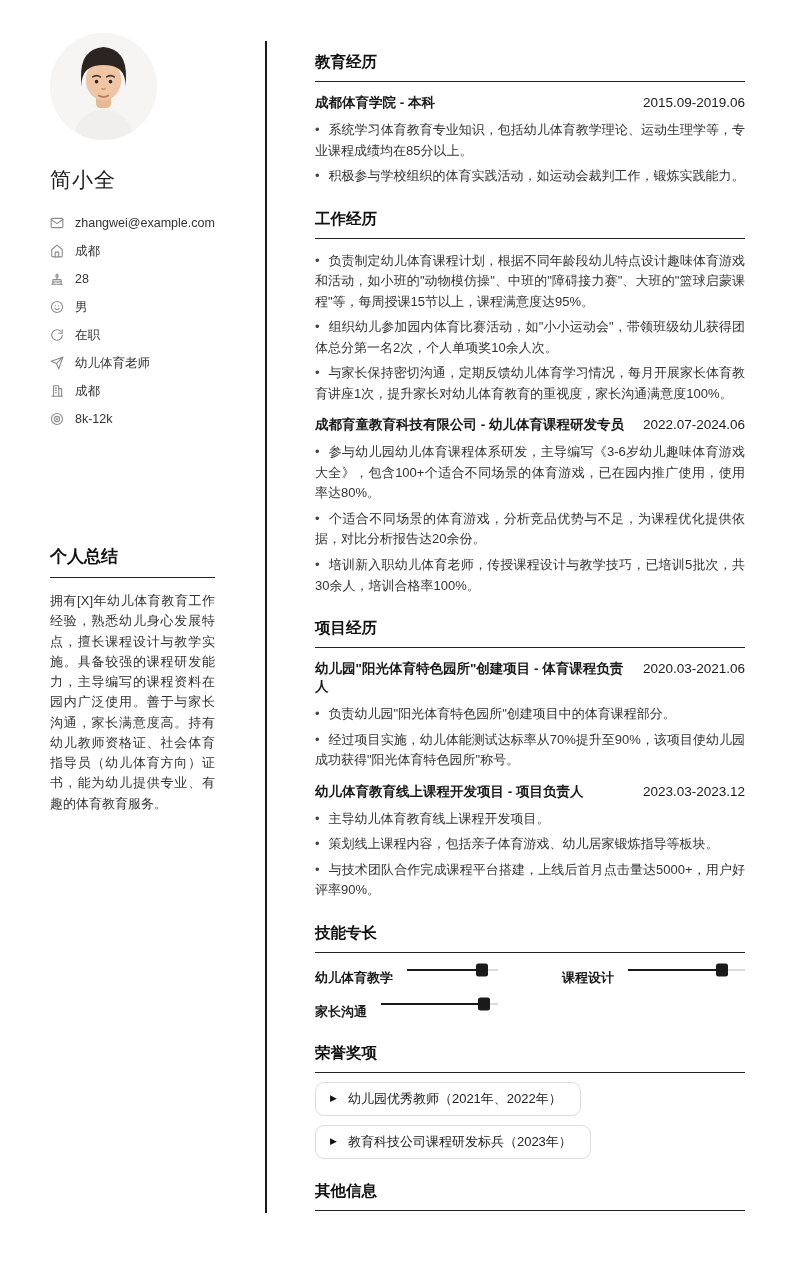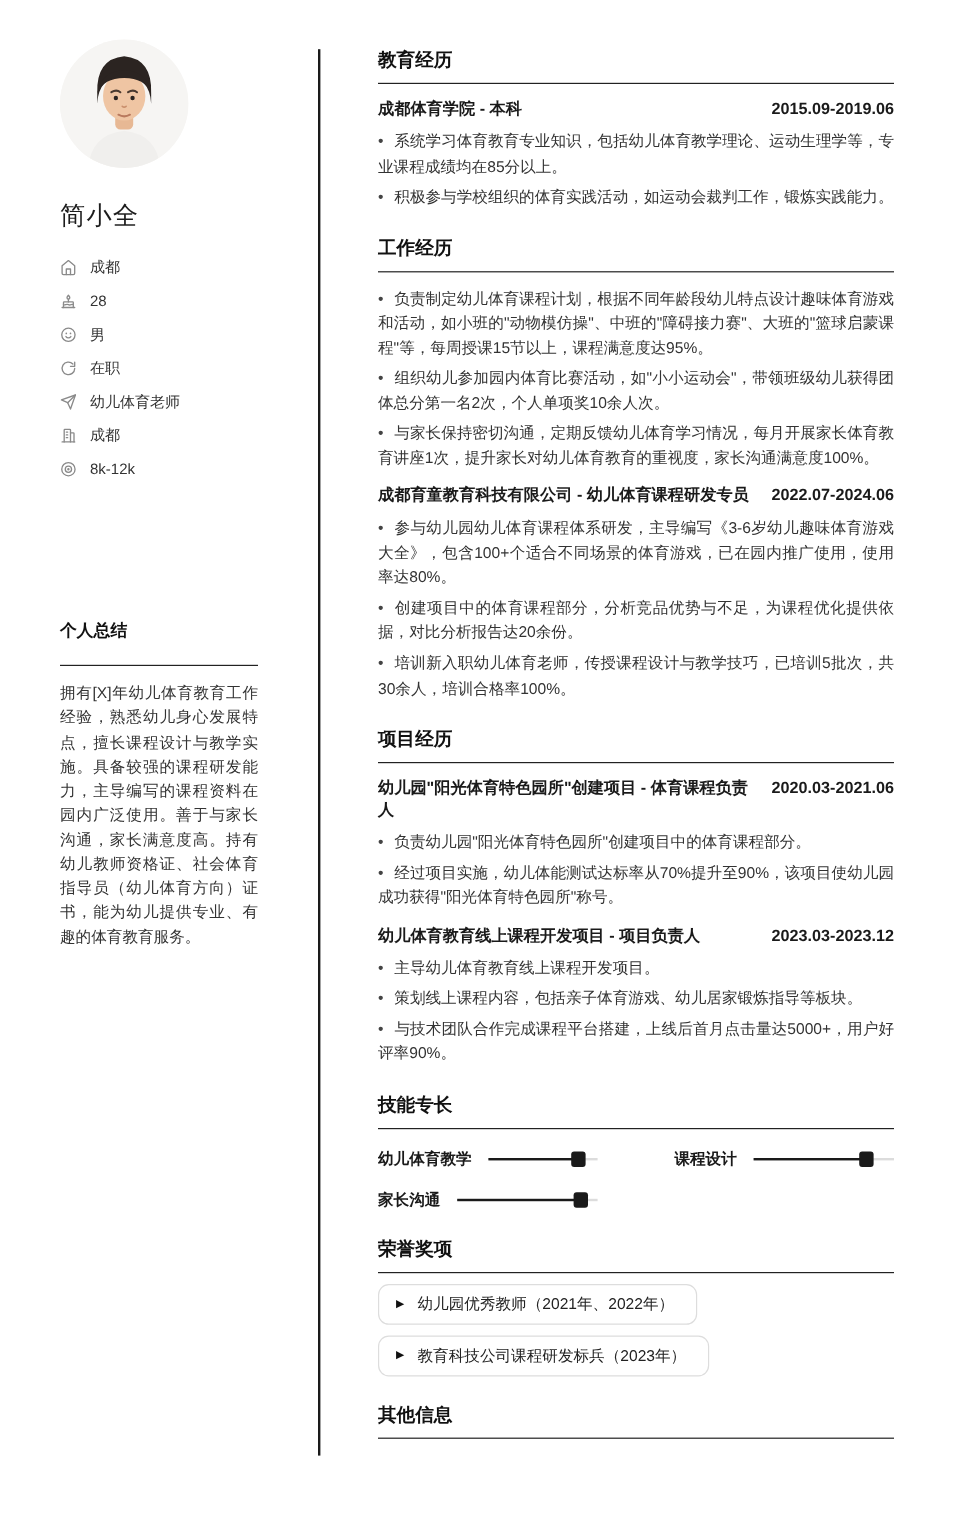--- a/index.html
+++ b/index.html
@@ -10,41 +10,41 @@
   
   .sidebar { width:215px; flex-shrink:0; padding:33px 0 0 50px; }
   .avatar-wrap { width:107px; height:107px; border-radius:50%; overflow:hidden; background:#f6f5f3; }
   .avatar-wrap svg { display:block; width:100%; height:100%; }
   .name { margin-top:26px; font-size:21px; font-weight:400; color:#1c1c1c; letter-spacing:1px; }
   .contacts { margin-top:15px; }
   .contact-item { display:flex; align-items:center; height:28px; font-size:12.5px; color:#333; }
   .contact-item .cicon { width:14px; height:14px; margin-right:11px; flex-shrink:0; display:flex; align-items:center; justify-content:center; }
   .contact-item .cicon svg { width:14px; height:14px; stroke:#8a8a8a; fill:none; stroke-width:1.9; stroke-linecap:round; stroke-linejoin:round; }
   .summary-sec { margin-top:112px; }
-  .side-heading { font-size:14px; font-weight:700; color:#111; padding-bottom:19px; border-bottom:1.5px solid #222; }
+  .side-heading { font-size:17px; font-weight:700; color:#111; padding-bottom:9px; border-bottom:1.5px solid #222; }
   .summary-text { margin-top:13px; font-size:13px; line-height:1.56; color:#333; text-align:justify; }
 
   
   .vdivider { width:2px; background:#1a1a1a; margin:41px 48px 51px 50px; flex-shrink:0; }
 
   
   .main { flex:1; padding:40px 49px 0 0; }
   .section { margin-top:22px; }
-  .section:first-child { margin-top:0; }
+  .section:first-child { margin-top:12px; }
   .sec-heading { font-size:15.5px; font-weight:700; color:#111; padding-bottom:8px; border-bottom:1.5px solid #222; }
   .entry { margin-top:12px; }
   .entry-header { display:flex; justify-content:space-between; align-items:baseline; margin-bottom:8px; }
   .entry-title { font-size:13.5px; font-weight:700; color:#1a1a1a; padding-right:12px; }
-  .entry-date { font-size:13.5px; font-weight:700; color:#1a1a1a; white-space:nowrap; }
+  .entry-date { font-size:13.5px; font-weight:400; color:#1a1a1a; white-space:nowrap; }
   .bullet { font-size:13px; line-height:1.58; color:#333; margin-bottom:5px; text-align:justify; }
   .bullet .dot { margin-right:9px; color:#444; }
 
   
   .skills-grid { display:grid; grid-template-columns:1fr 1fr; column-gap:64px; row-gap:16px; margin-top:16px; }
-  .skill { display:flex; align-items:center; }
+  .skill { display:flex; align-items:flex-start; }
   .skill-name { font-size:13px; font-weight:700; color:#1a1a1a; white-space:nowrap; margin-right:14px; }
   .skill-track { flex:1; height:2px; background:#dcdcdc; position:relative; }
   .skill-fill { position:absolute; left:0; top:0; height:2px; background:#1a1a1a; width:0; }
   .skill-fill::after { content:""; position:absolute; right:-6px; top:50%; transform:translateY(-50%);
     width:12px; height:13px; background:#1a1a1a; border-radius:2.5px; }
 
   
   .honor-badge { display:flex; align-items:center; width:fit-content; border:1px solid #ddd;
     border-radius:9px; padding:7px 18px 7px 14px; margin-top:9px; font-size:13px; color:#222; background:#fff; cursor:pointer; }
   .play-icon { font-size:9px; color:#111; margin-right:11px; line-height:1; }
@@ -71,20 +71,29 @@
         <path d="M45.5 58.5 q4.5 2.6 9 0" stroke="#b97a5e" stroke-width="1.6" fill="none" stroke-linecap="round"></path>
       </svg>
     </div>
 
     <div class="name">简小全</div>
 
     <div class="contacts">
       <div class="contact-item">
         <span class="cicon">
           <svg viewBox="0 0 24 24">
+              <rect x="2" y="4" width="20" height="16" rx="2"></rect>
+              <path d="M22 6 12 13 2 6"></path>
+            </svg>
+        </span>
+        <span>zhangwei@example.com</span>
+      </div>
+      <div class="contact-item">
+        <span class="cicon">
+          <svg viewBox="0 0 24 24">
               <path d="M3 9.5 12 2l9 7.5V20a2 2 0 0 1-2 2H5a2 2 0 0 1-2-2z"></path>
               <path d="M9 22v-8h6v8"></path>
             </svg>
         </span>
         <span>成都</span>
       </div>
       <div class="contact-item">
         <span class="cicon">
           <svg viewBox="0 0 24 24">
               <path d="M3 21h18"></path>
@@ -175,21 +184,21 @@
         <p class="bullet"><span class="dot">•</span><span>负责制定幼儿体育课程计划，根据不同年龄段幼儿特点设计趣味体育游戏和活动，如小班的"动物模仿操"、中班的"障碍接力赛"、大班的"篮球启蒙课程"等，每周授课15节以上，课程满意度达95%。</span></p>
         <p class="bullet"><span class="dot">•</span><span>组织幼儿参加园内体育比赛活动，如"小小运动会"，带领班级幼儿获得团体总分第一名2次，个人单项奖10余人次。</span></p>
         <p class="bullet"><span class="dot">•</span><span>与家长保持密切沟通，定期反馈幼儿体育学习情况，每月开展家长体育教育讲座1次，提升家长对幼儿体育教育的重视度，家长沟通满意度100%。</span></p>
       </div>
       <div class="entry">
         <div class="entry-header">
           <span class="entry-title">成都育童教育科技有限公司 - 幼儿体育课程研发专员</span>
           <span class="entry-date">2022.07-2024.06</span>
         </div>
         <p class="bullet"><span class="dot">•</span><span>参与幼儿园幼儿体育课程体系研发，主导编写《3-6岁幼儿趣味体育游戏大全》，包含100+个适合不同场景的体育游戏，已在园内推广使用，使用率达80%。</span></p>
-        <p class="bullet"><span class="dot">•</span><span>创建项目中的体育课程部分，分析竞品优势与不足，为课程优化提供依据，对比分析报告达20余份。</span></p>
+        <p class="bullet"><span class="dot">•</span><span>个适合不同场景的体育游戏，分析竞品优势与不足，为课程优化提供依据，对比分析报告达20余份。</span></p>
         <p class="bullet"><span class="dot">•</span><span>培训新入职幼儿体育老师，传授课程设计与教学技巧，已培训5批次，共30余人，培训合格率100%。</span></p>
       </div>
     </section>
 
     <section class="section">
       <h2 class="sec-heading">项目经历</h2>
       <div class="entry">
         <div class="entry-header">
           <span class="entry-title">幼儿园"阳光体育特色园所"创建项目 - 体育课程负责人</span>
           <span class="entry-date">2020.03-2021.06</span>

